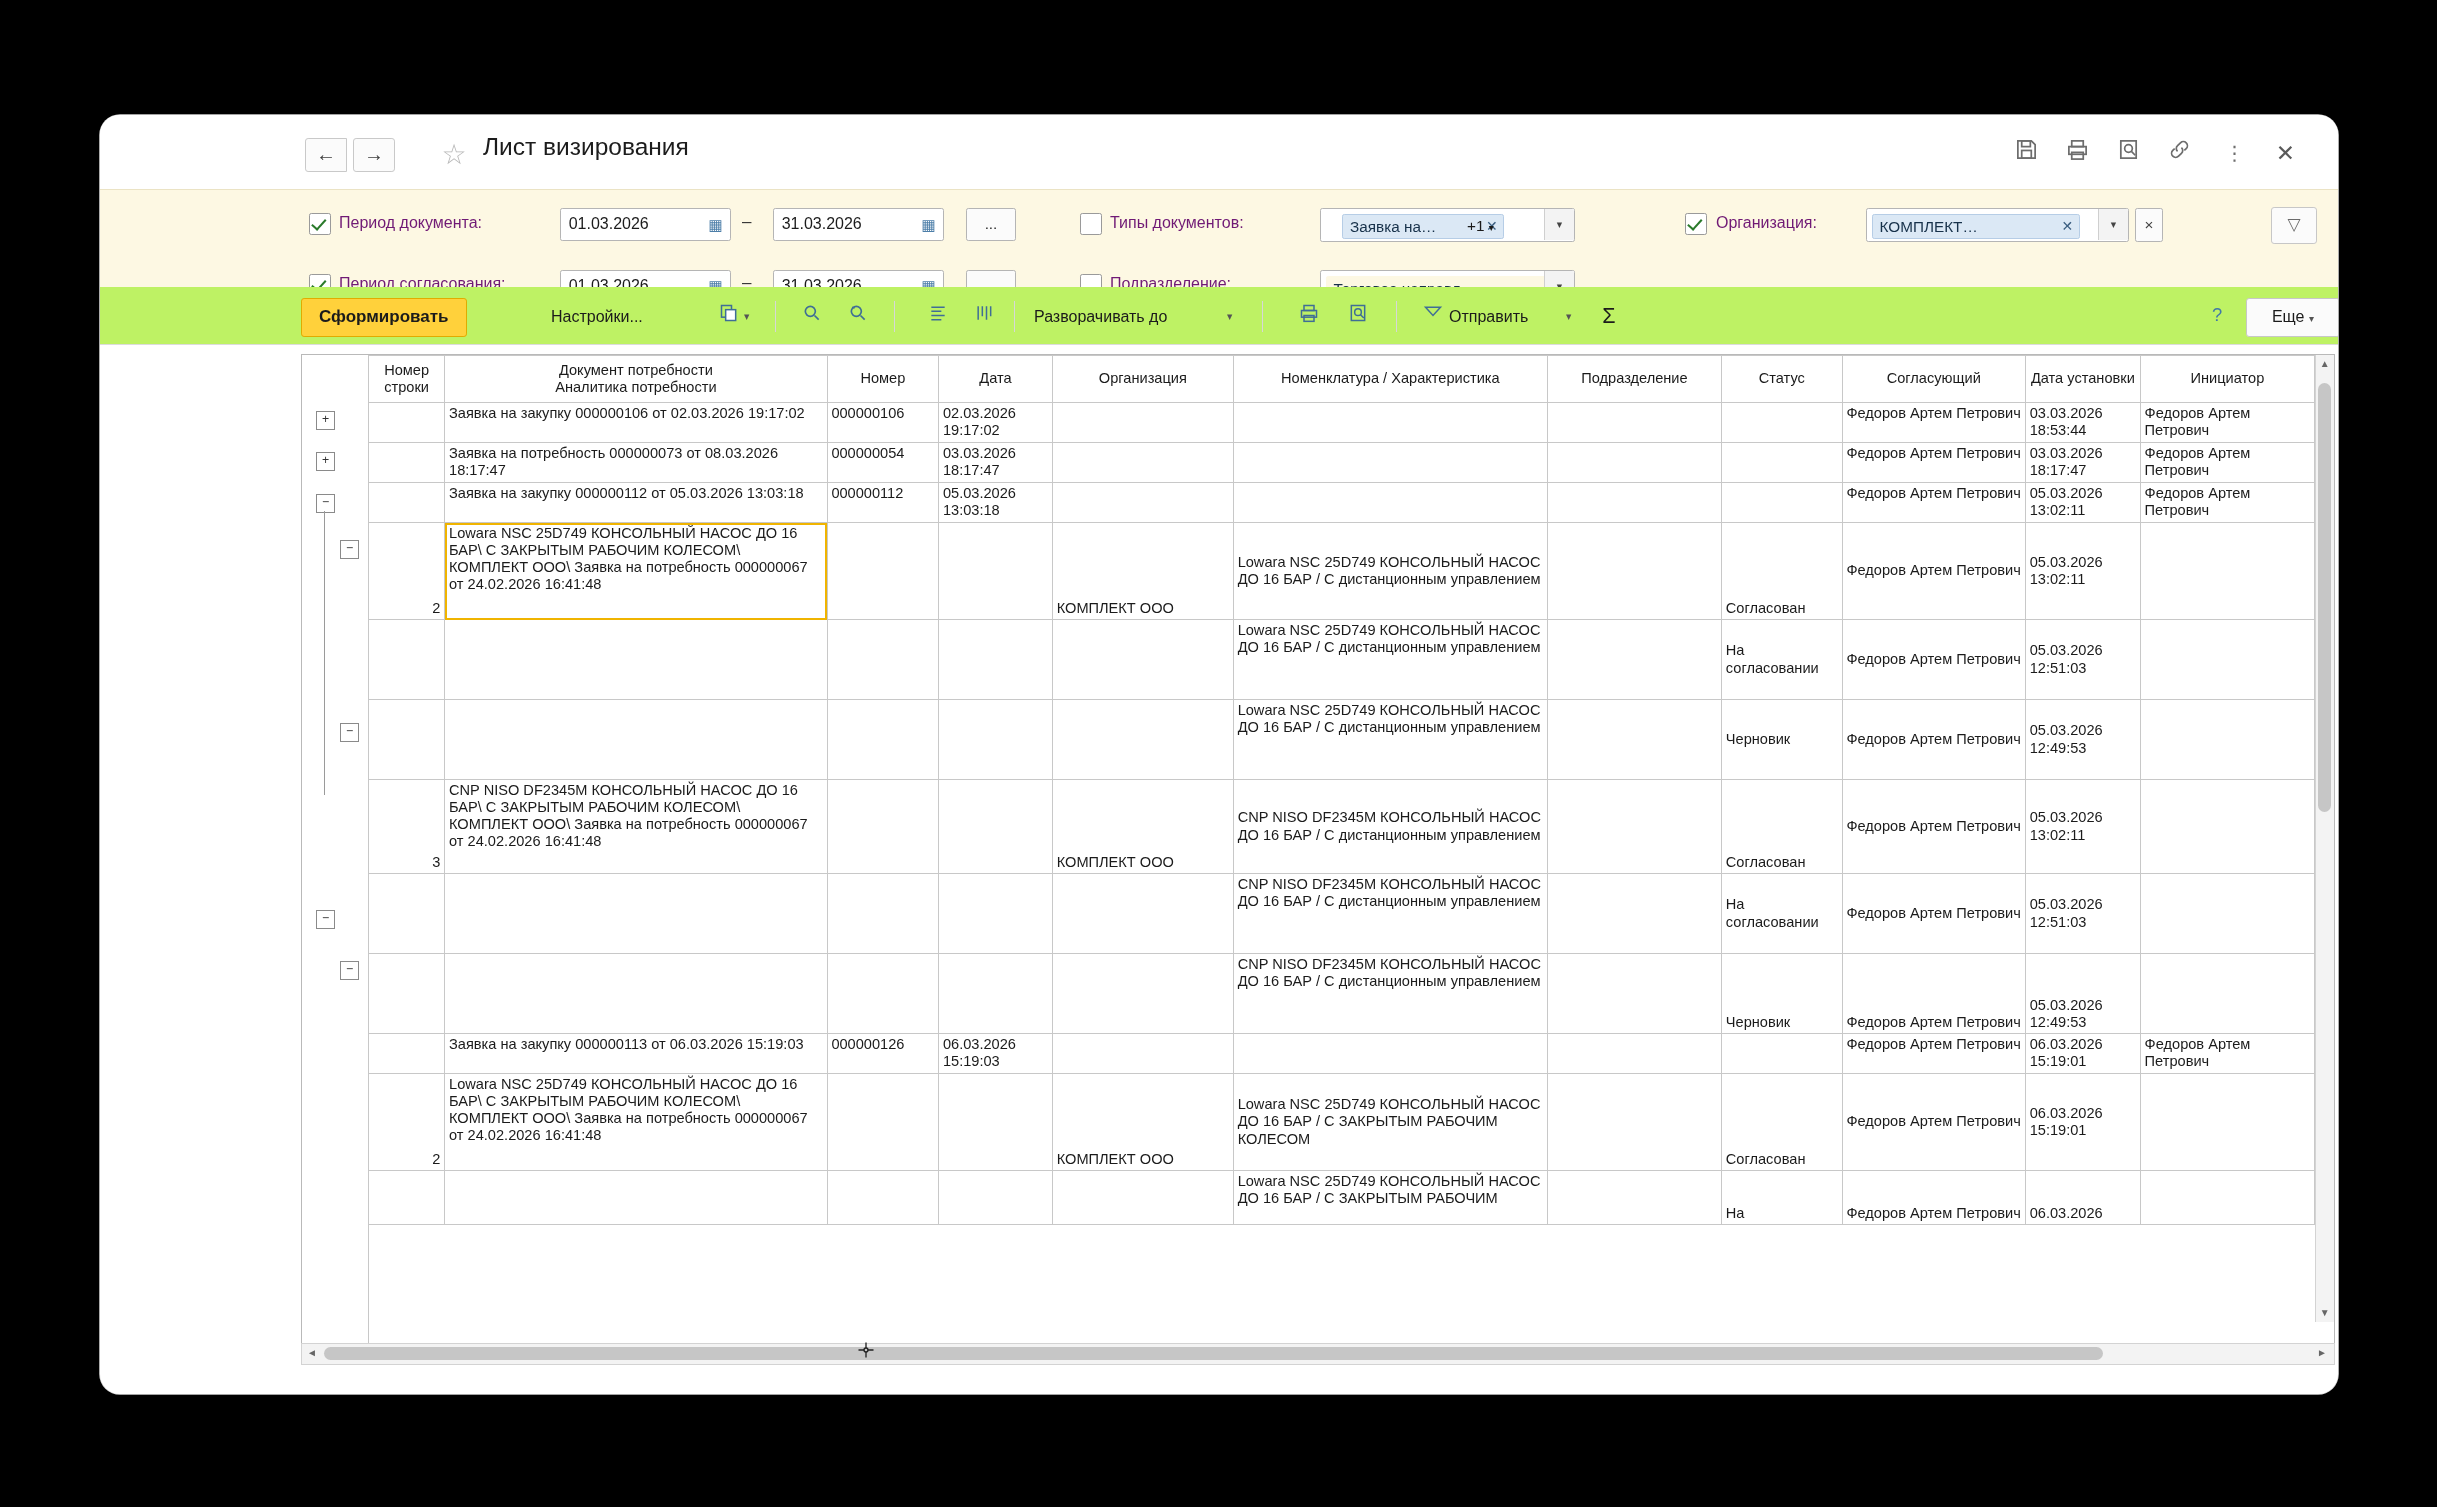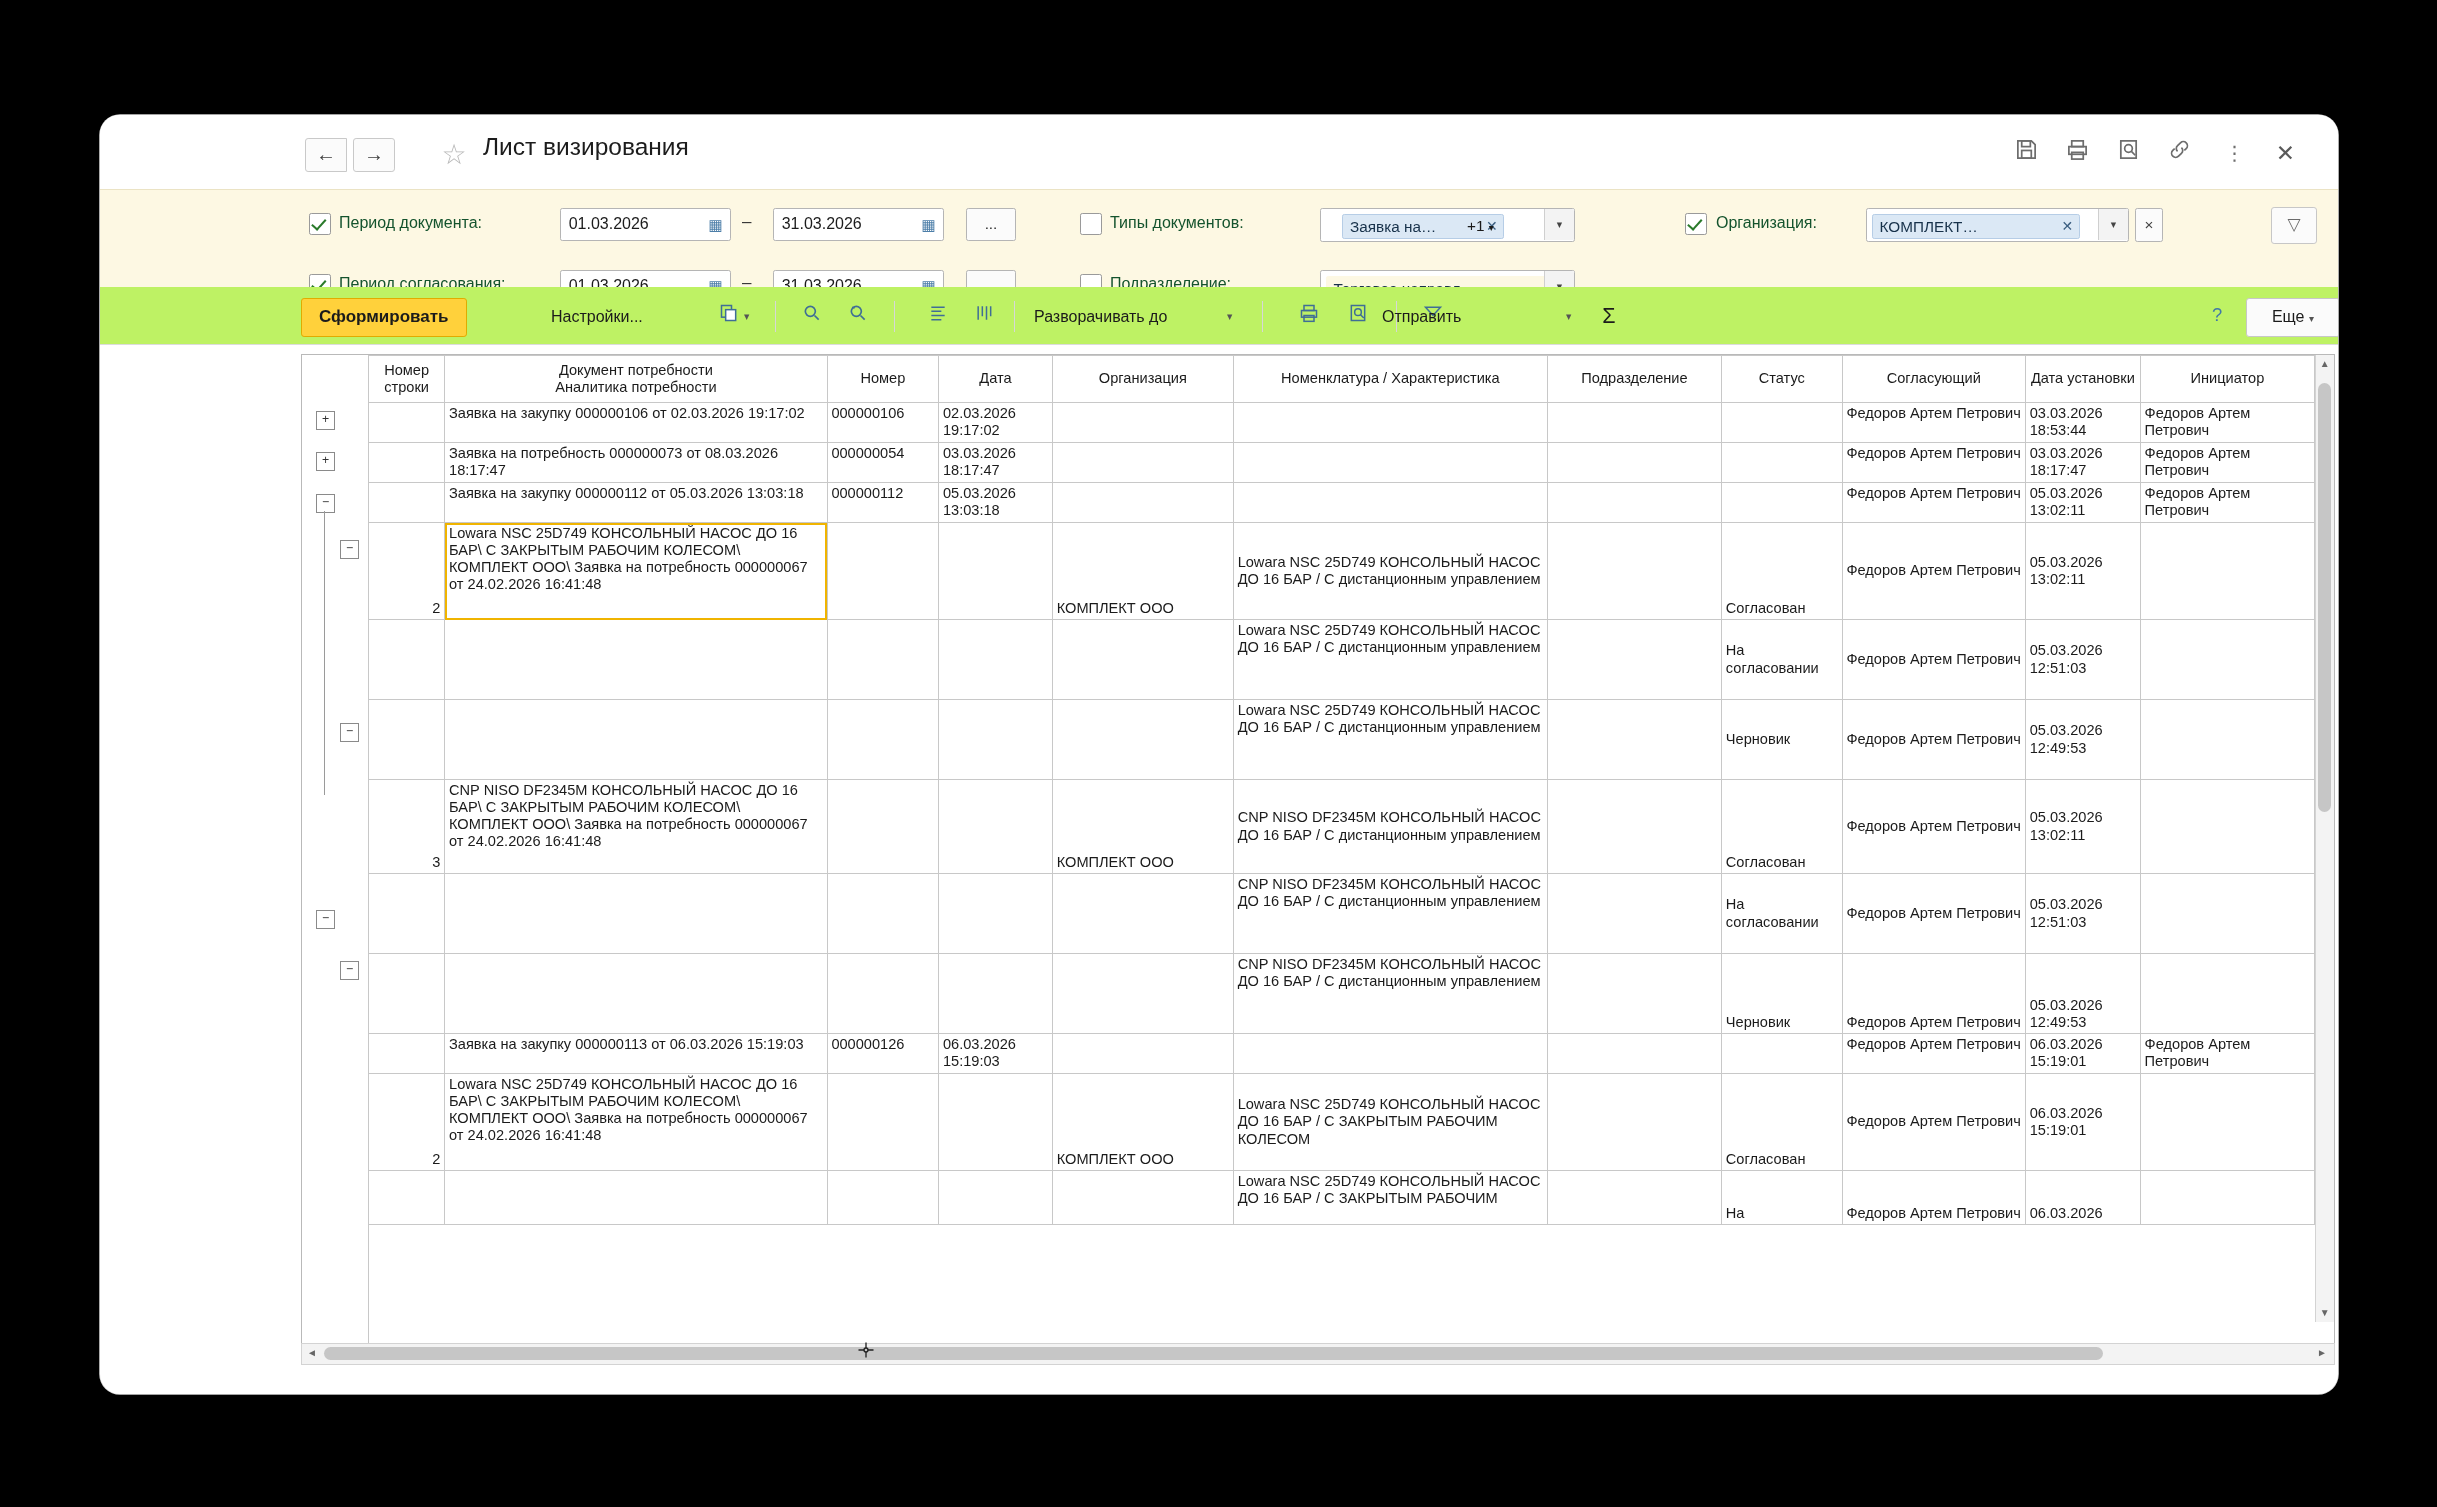--- a/index.html
+++ b/index.html
@@ -99,21 +99,21 @@
     position: absolute;
     left: 5.4px; top: 1.5px;
     width: 6.1px; height: 11.5px;
     border: solid #2a7a2a;
     border-width: 0 2.3px 2.3px 0;
     transform: rotate(42deg);
   }
   .flabel {
     position: absolute;
     font-size: 16px;
-    color: #14532d;
+    color: #701a75;
     white-space: nowrap;
   }
   .date-field {
     position: absolute;
     height: 31px;
     background: #fff;
     border: 0.8px solid #b5b5b5;
     border-radius: 2.3px;
   }
   .date-field input {
@@ -574,21 +574,21 @@
             <circle cx="12" cy="11" r="4"></circle>
             <path d="M15 14l4 4"></path>
           </svg>
       </div>
       <div class="tsep" style="left:1296px;"></div>
       <div class="ticon" style="left:1317px;">
         <svg width="20" height="20" viewBox="0 0 24 24" fill="none" stroke="#3f6e96" stroke-width="1.8">
             <path d="M3 5h18l-9 10z"></path>
           </svg>
       </div>
-      <div class="tbtn" style="left:1282px;">Отправить</div>
+      <div class="tbtn" style="left:1349px;">Отправить</div>
       <div class="tbtn" style="left:1466px; font-size:10.7px; color:#555;">▾</div>
       <div class="ticon" style="left:1493px; color:#1b1b1b; font-size:21.5px;">Σ</div>
 
       <div class="qmark">?</div>
       <div class="more-btn">
         <span>Еще</span><span class="car">▾</span>
       </div>
     </div>
 
     <div class="grid-wrap">

